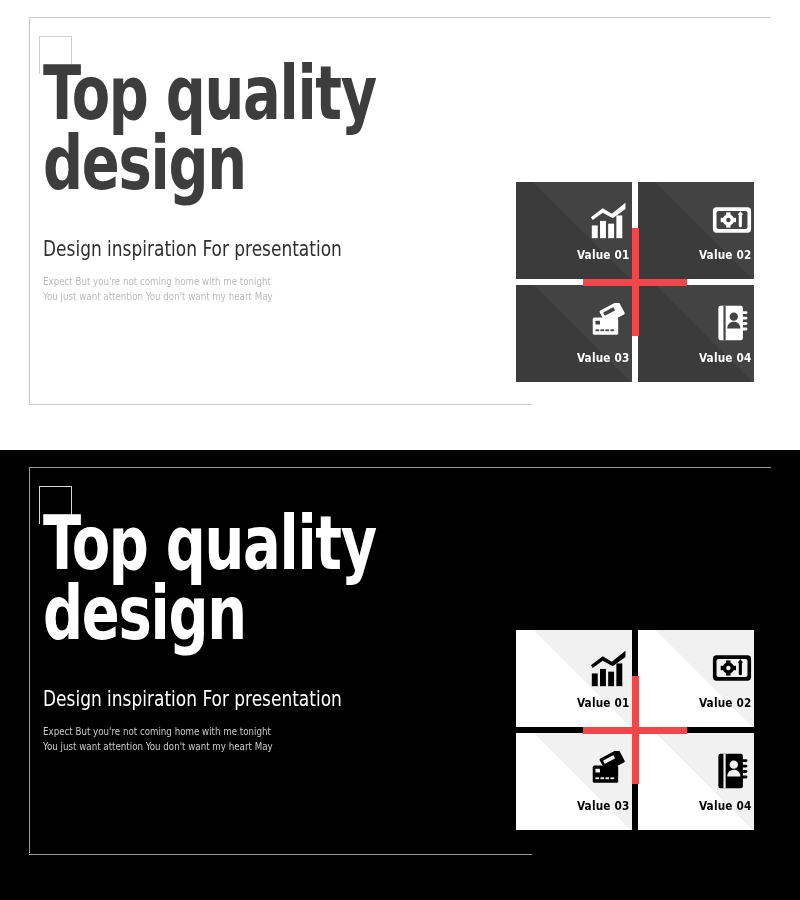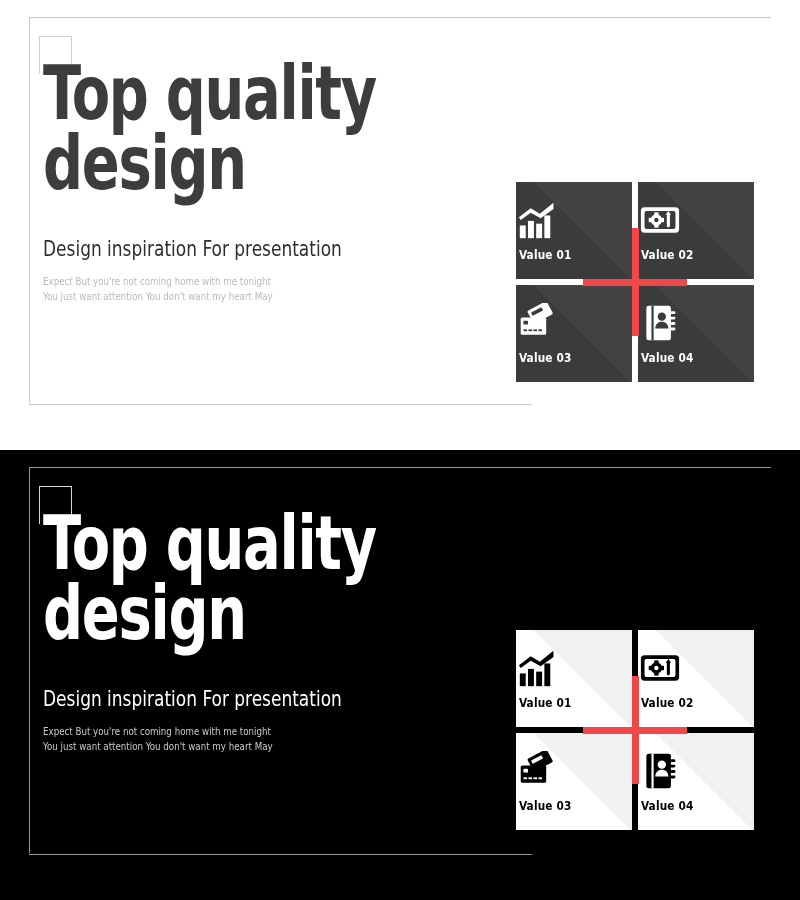--- a/index.html
+++ b/index.html
@@ -101,21 +101,21 @@
     gap: 6px;
   }
   .slide.dark .grid { top: 630px; }
   .slide.dark .grid { top: 180px; }
 
   .tile {
     position: relative;
     overflow: hidden;
     display: flex;
     flex-direction: column;
-    align-items: flex-start;
+    align-items: flex-end;
     justify-content: center;
   }
   .slide.light .tile { background: #3b3b3b; }
   .slide.dark  .tile { background: #ffffff; }
 
   
   .tile::after {
     content: "";
     position: absolute;
     inset: 0;

